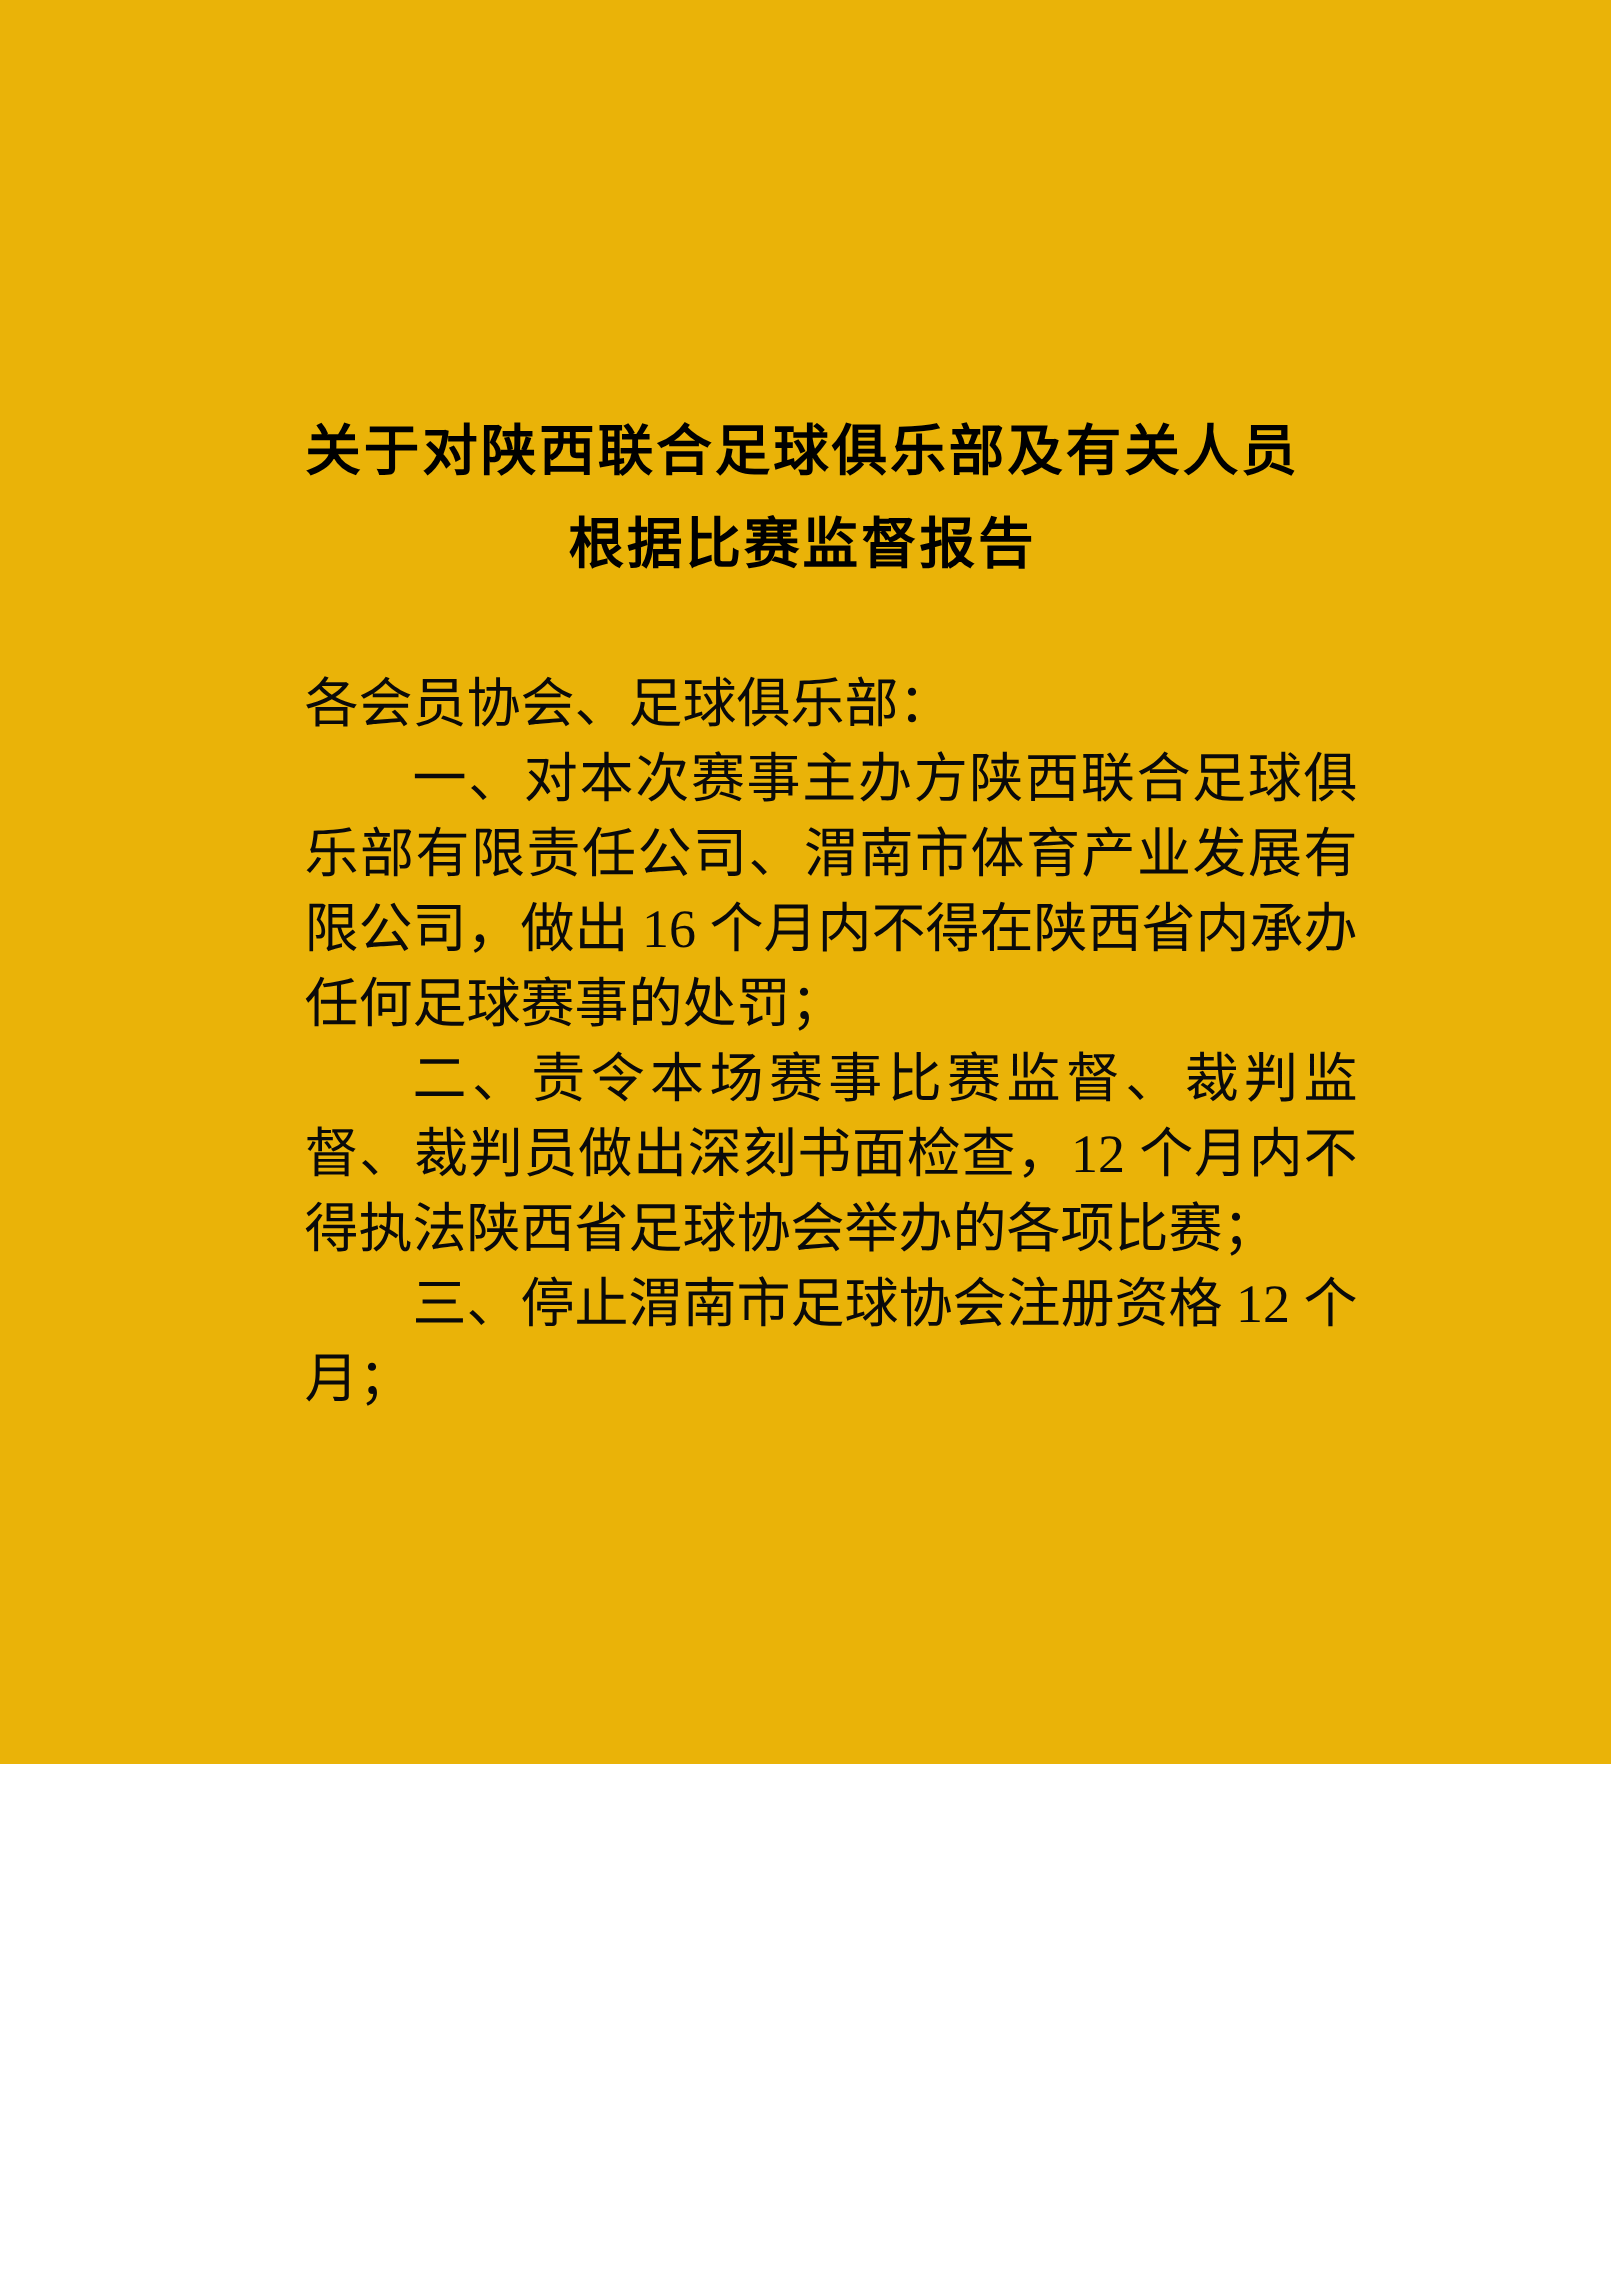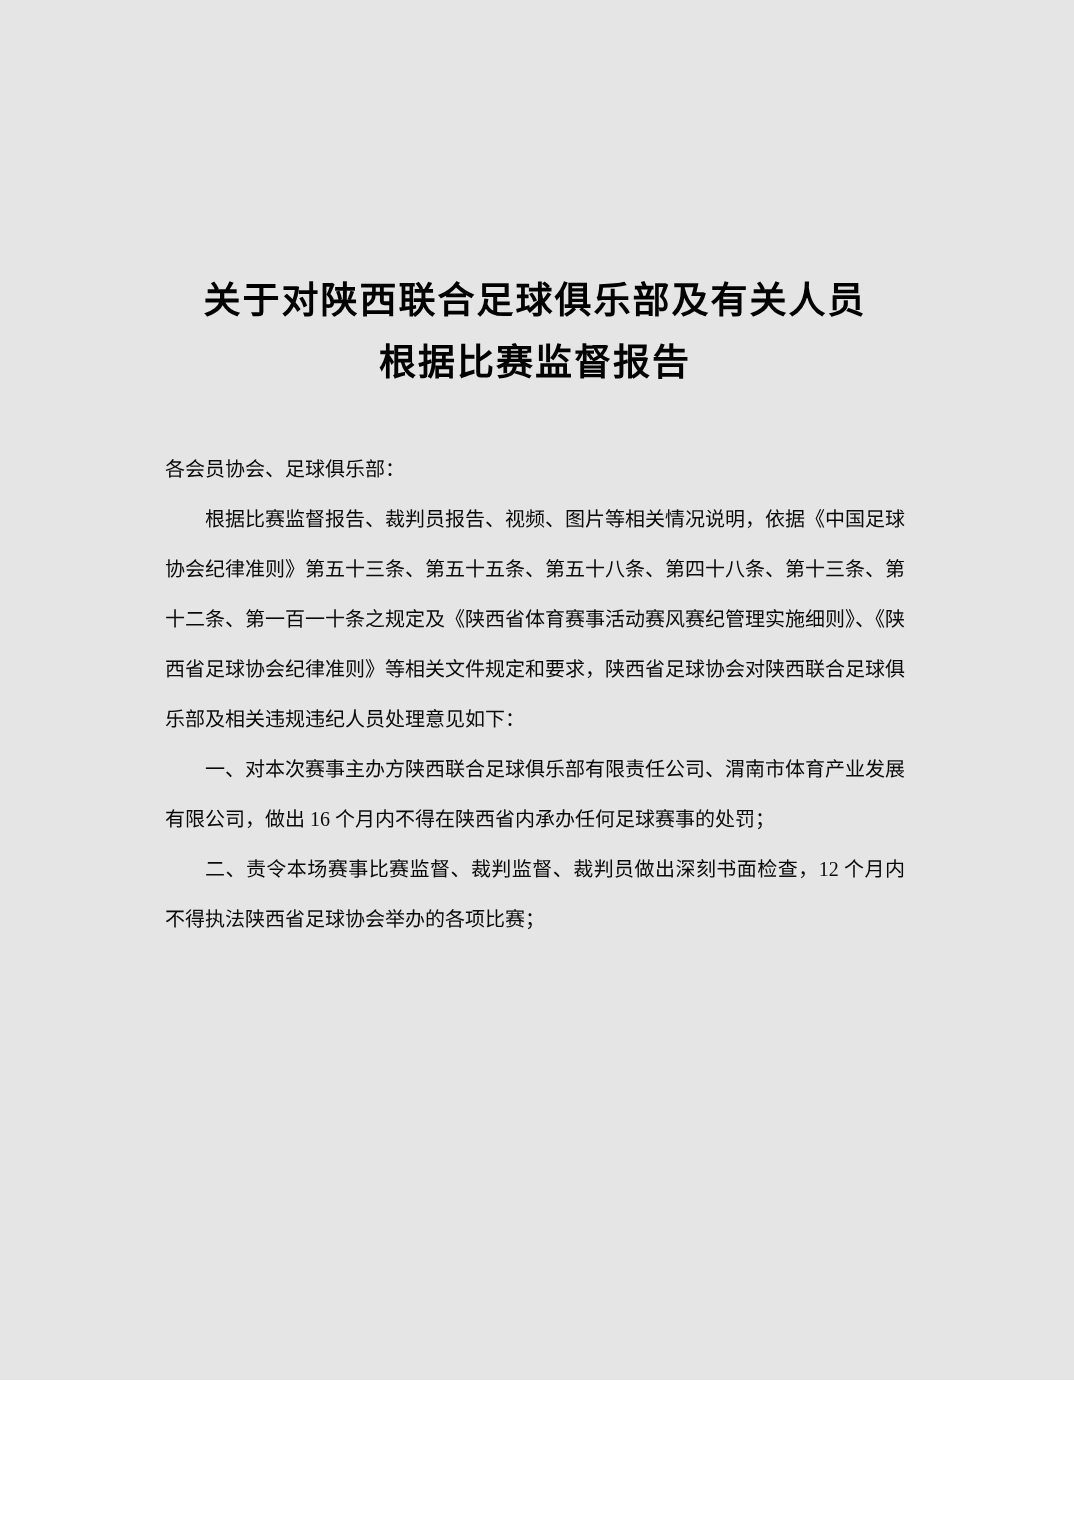--- a/index.html
+++ b/index.html
@@ -3,23 +3,23 @@
 <meta charset="utf-8">
 <style>
   html, body {
     margin: 0;
     padding: 0;
     background: #ffffff;
   }
   .page {
     position: relative;
     width: 1074px;
-    height: 1380px;
+    height: 1176px;
     margin: 0 auto;
-    background: #e5e5e5;
+    background: #eab308;
     overflow: hidden;
   }
   .content {
     position: absolute;
     left: 165px;
     top: 270px;
     width: 740px;
   }
   .doc-title {
     margin: 0;
@@ -31,25 +31,26 @@
     text-align: center;
     color: #000000;
   }
   .doc-title .title-line {
     display: block;
     white-space: nowrap;
   }
   .doc-body {
     margin-top: 50px;
     font-family: "Liberation Serif", "DejaVu Serif", serif;
-    font-size: 20px;
+    font-size: 36px;
     line-height: 50px;
     color: #0a0a0a;
     text-align: justify;
     text-justify: inter-character;
+    margin-left: 38px;
   }
   .doc-body p {
     margin: 0;
     text-indent: 2em;
   }
   .doc-body p.salutation {
     text-indent: 0;
   }
 </style>
 </head>
@@ -58,19 +59,19 @@
 <div class="page">
   <div class="content">
 
     <h1 class="doc-title">
       <span class="title-line">关于对陕西联合足球俱乐部及有关人员</span>
       <span class="title-line">根据比赛监督报告</span>
     </h1>
 
     <div class="doc-body">
       <p class="salutation">各会员协会、足球俱乐部：</p>
-      <p>根据比赛监督报告、裁判员报告、视频、图片等相关情况说明，依据《中国足球协会纪律准则》第五十三条、第五十五条、第五十八条、第四十八条、第十三条、第十二条、第一百一十条之规定及《陕西省体育赛事活动赛风赛纪管理实施细则》、《陕西省足球协会纪律准则》等相关文件规定和要求，陕西省足球协会对陕西联合足球俱乐部及相关违规违纪人员处理意见如下：</p>
       <p>一、对本次赛事主办方陕西联合足球俱乐部有限责任公司、渭南市体育产业发展有限公司，做出 16 个月内不得在陕西省内承办任何足球赛事的处罚；</p>
       <p>二、责令本场赛事比赛监督、裁判监督、裁判员做出深刻书面检查，12 个月内不得执法陕西省足球协会举办的各项比赛；</p>
+      <p>三、停止渭南市足球协会注册资格 12 个月；</p>
     </div>
 
   </div>
 </div>
 
 </body></html>

